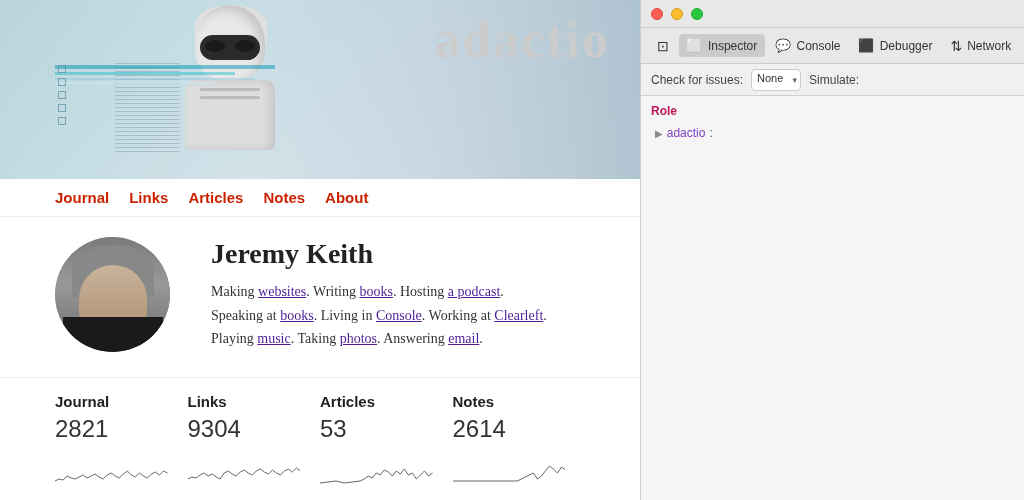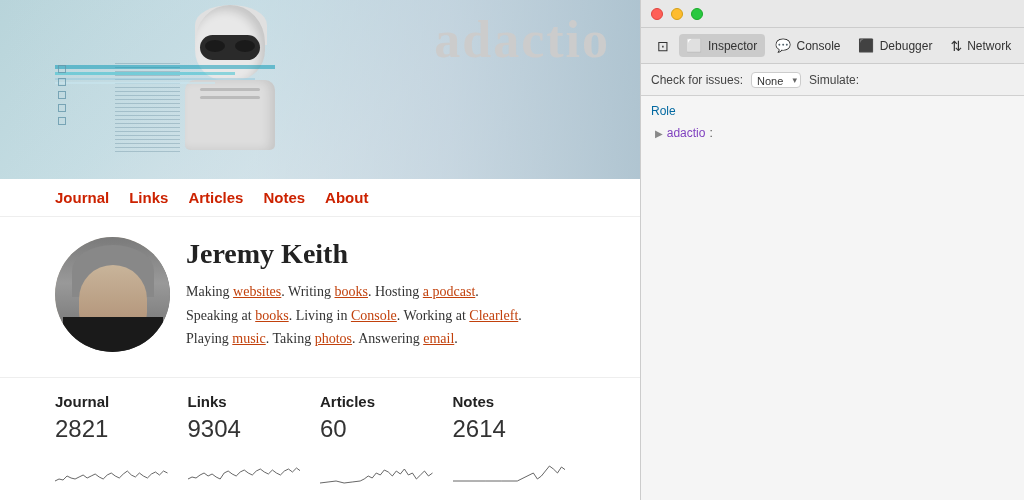--- a/index.html
+++ b/index.html
@@ -123,21 +123,21 @@
       font-size: 15px;
       font-weight: bold;
       color: #cc2200;
     }
 
     
     .profile-section {
       display: flex;
       align-items: center;
       padding: 20px 20px 20px 55px;
-      gap: 16px;
+      gap: 41px;
     }
     .avatar {
       width: 115px; height: 115px;
       border-radius: 50%;
       overflow: hidden;
       flex-shrink: 0;
       background: linear-gradient(145deg, #8a8a8a 0%, #b0a898 30%, #6a6a6a 60%, #888 100%);
       position: relative;
     }
     .avatar-face {
@@ -164,21 +164,21 @@
       color: #222;
       margin-bottom: 10px;
     }
     .profile-text p {
       font-family: Georgia, serif;
       font-size: 14px;
       color: #333;
       line-height: 1.7;
     }
     .profile-text a {
-      color: #c2410c;
+      color: #4c1d95;
       text-decoration: underline;
     }
 
     
     .stats-section {
       display: flex;
       padding: 15px 55px 0 55px;
       border-top: 1px solid #eee;
       margin-top: 5px;
     }
@@ -268,21 +268,21 @@
       align-items: center;
       padding: 0 10px;
       gap: 8px;
       font-size: 12px;
       color: #444;
     }
     .options-select {
       border: 1px solid #ccc;
       background: #fff;
       border-radius: 4px;
-      padding: 2px 16px 0 5px;
+      padding: 2px 16px 6px 5px;
       font-size: 11px;
       color: #333;
       appearance: none;
       -webkit-appearance: none;
       position: relative;
       cursor: pointer;
     }
     .select-wrapper {
       position: relative;
       display: inline-block;
@@ -306,23 +306,23 @@
       appearance: none;
       -webkit-appearance: none;
       cursor: pointer;
     }
 
     .devtools-role-section {
       padding: 8px 10px;
       font-size: 12px;
     }
     .role-label {
-      color: #0369a1;
+      color: #be185d;
       margin-bottom: 6px;
-      font-weight: normal;
+      font-weight: bold;
     }
     .role-tree-item {
       display: flex;
       align-items: center;
       gap: 4px;
       padding: 2px 4px;
       font-size: 12px;
       color: #333;
       cursor: pointer;
     }
@@ -407,21 +407,21 @@
     </div>
     <div class="stat-item">
       <div class="stat-label">Links</div>
       <div class="stat-value">9304</div>
       <svg class="sparkline" viewBox="0 0 140 35" preserveAspectRatio="none">
         <polyline fill="none" stroke="#555" stroke-width="1" points="0,28 5,26 10,27 15,24 20,22 25,25 30,23 35,26 40,28 45,22 50,20 55,23 60,25 65,21 70,19 75,22 80,24 85,20 90,18 95,21 100,23 105,19 110,22 115,24 120,20 125,18 130,21 135,17 140,20"></polyline>
       </svg>
     </div>
     <div class="stat-item">
       <div class="stat-label">Articles</div>
-      <div class="stat-value">60</div>
+      <div class="stat-value">53</div>
       <svg class="sparkline" viewBox="0 0 140 35" preserveAspectRatio="none">
         <polyline fill="none" stroke="#555" stroke-width="1" points="0,32 10,31 20,30 30,32 40,31 50,30 55,28 60,25 65,27 70,22 75,24 80,19 85,21 90,25 95,20 100,23 105,18 110,24 115,22 120,28 125,24 130,20 135,25 140,22"></polyline>
       </svg>
     </div>
     <div class="stat-item">
       <div class="stat-label">Notes</div>
       <div class="stat-value">2614</div>
       <svg class="sparkline" viewBox="0 0 140 35" preserveAspectRatio="none">
         <polyline fill="none" stroke="#555" stroke-width="1" points="0,30 20,30 40,30 60,30 80,30 100,22 105,28 110,25 115,20 120,15 125,18 130,22 135,16 140,19"></polyline>
       </svg>

